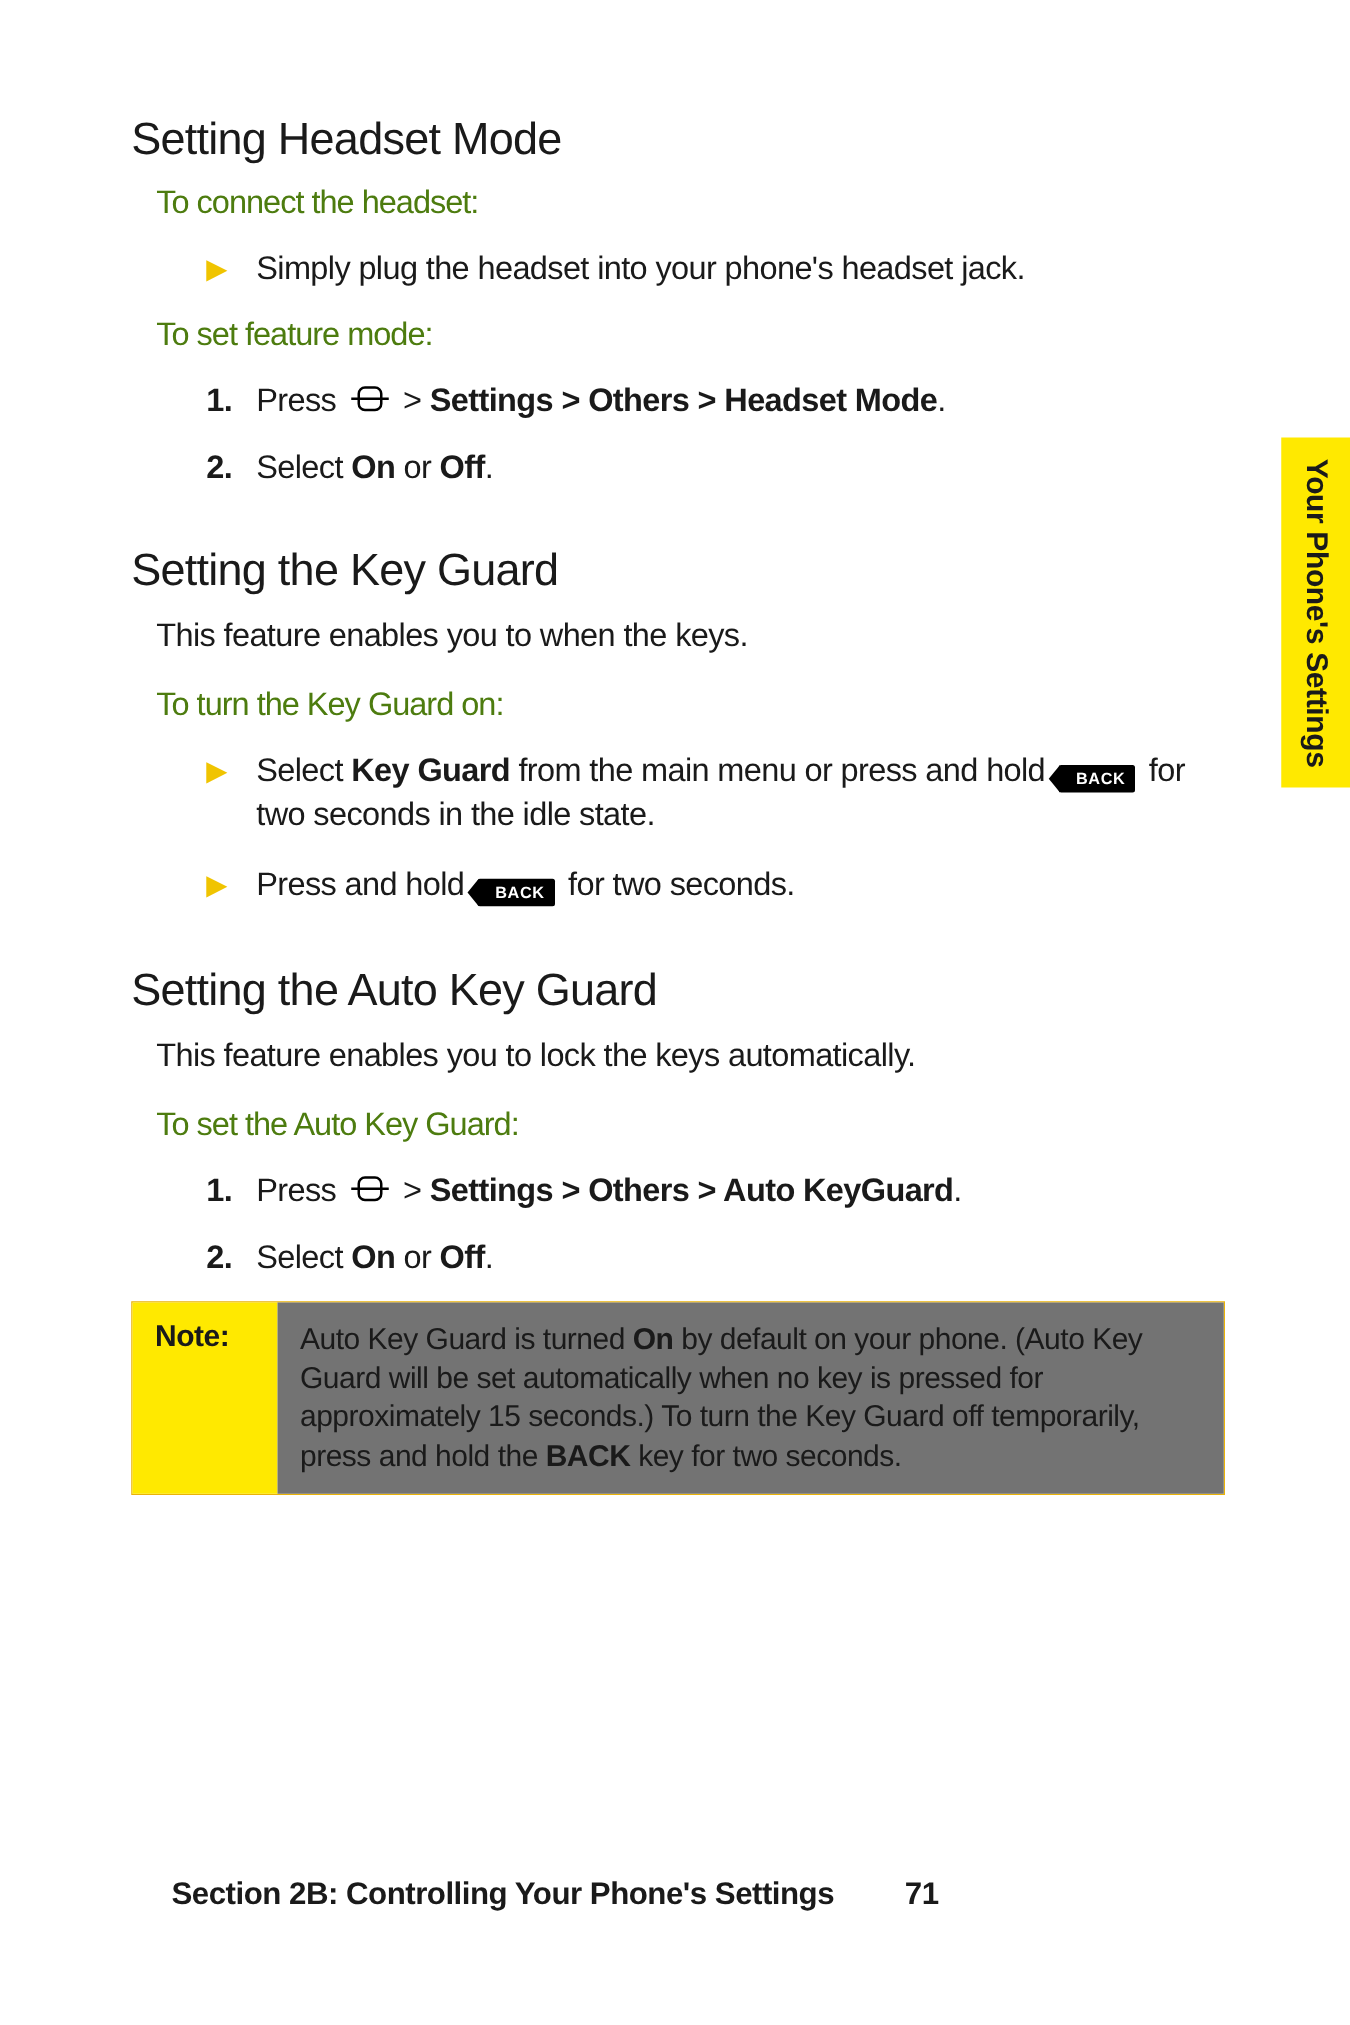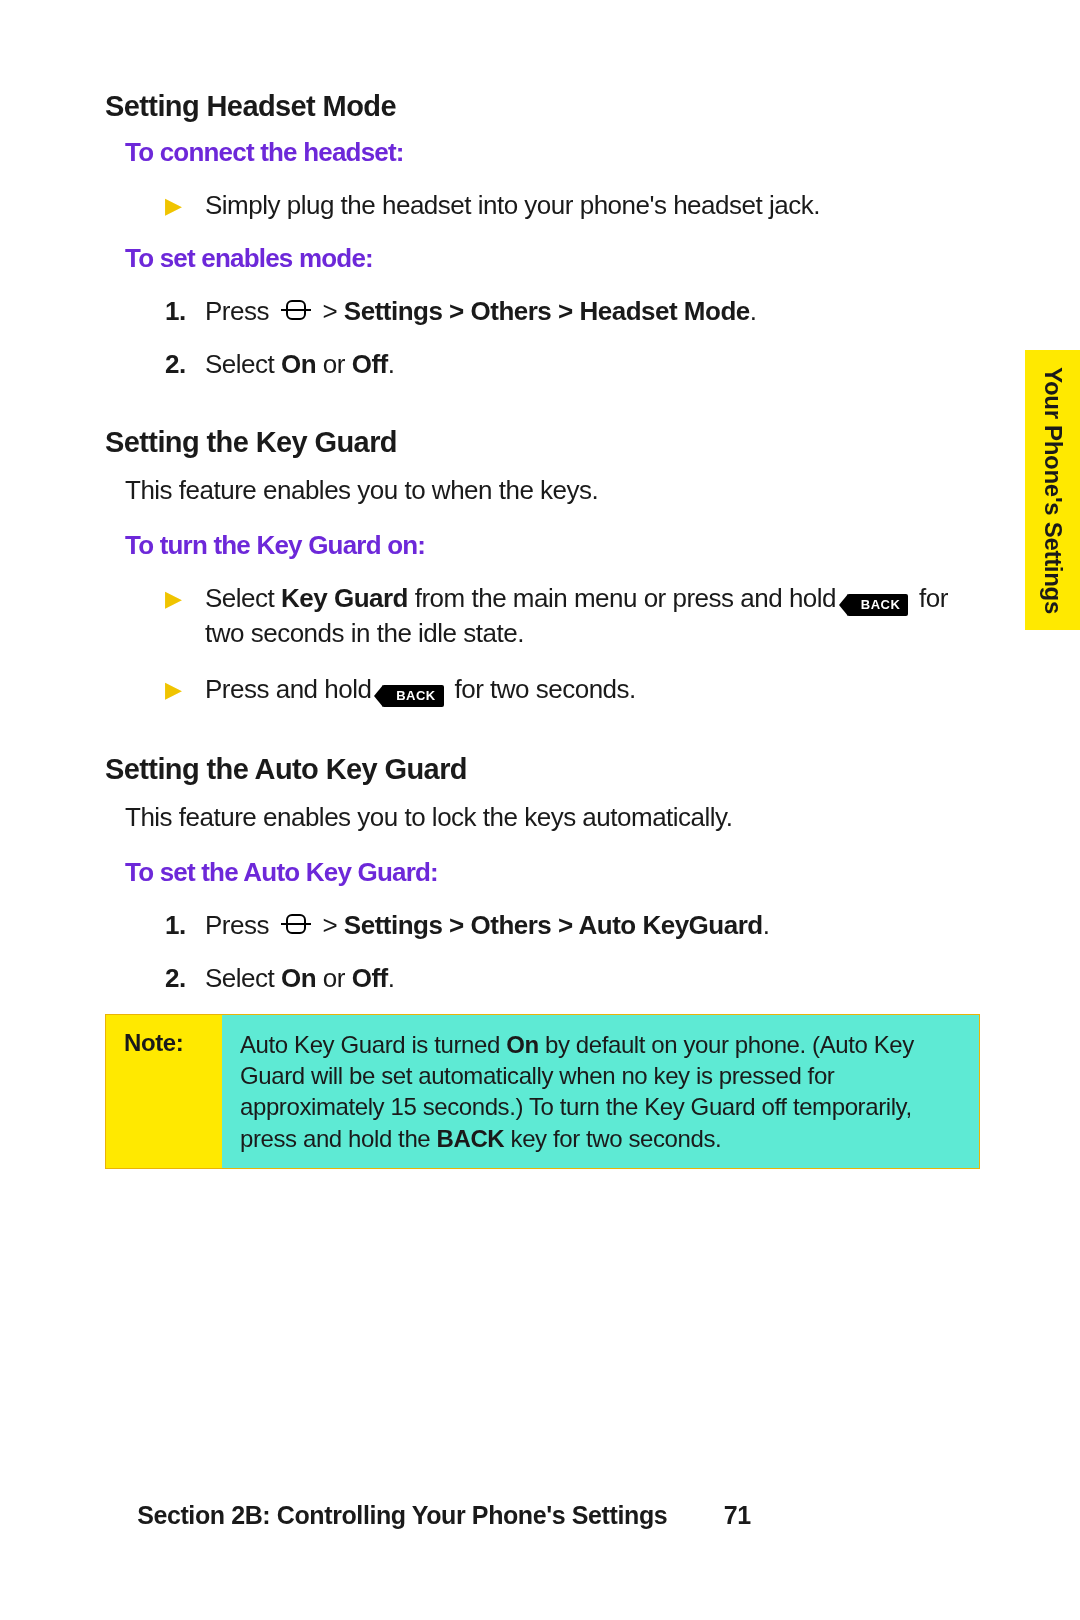--- a/index.html
+++ b/index.html
@@ -31,35 +31,35 @@
     justify-content: center;
   }
   .side-tab span {
     writing-mode: vertical-rl;
     font-weight: 700;
     font-size: 24px;
     color: #1a1a1a;
     letter-spacing: -0.3px;
   }
   h2.section-title {
-    font-size: 29px;
-    font-weight: 700;
+    font-size: 36px;
+    font-weight: 400;
     margin: 0 0 14px 0;
     letter-spacing: -0.6px;
   }
   p.body {
     font-size: 26px;
     line-height: 1.35;
     margin: 0 0 22px 20px;
     letter-spacing: -0.5px;
   }
   p.lead {
     font-size: 26px;
-    font-weight: 700;
-    color: #6d28d9;
+    font-weight: 400;
+    color: #4d7c0f;
     margin: 0 0 20px 20px;
     letter-spacing: -0.8px;
   }
   .bullet-row {
     display: flex;
     margin: 0 0 20px 60px;
     font-size: 26px;
     line-height: 1.35;
     letter-spacing: -0.5px;
   }
@@ -140,21 +140,21 @@
     letter-spacing: -0.4px;
   }
   .note-box .note-label {
     background: #ffe900;
     font-weight: 800;
     padding: 14px 18px;
     width: 80px;
     flex: 0 0 80px;
   }
   .note-box .note-body {
-    background: #5eead4;
+    background: #737373;
     padding: 14px 18px;
     line-height: 1.3;
     flex: 1;
   }
   .footer {
     position: absolute;
     bottom: 90px;
     left: 0;
     width: 888px;
     text-align: center;
@@ -175,21 +175,21 @@
   </div>
 
   <h2 class="section-title">Setting Headset Mode</h2>
 
   <p class="lead">To connect the headset:</p>
   <div class="bullet-row">
     <div class="marker">▶</div>
     <div class="content">Simply plug the headset into your phone's headset jack.</div>
   </div>
 
-  <p class="lead">To set enables mode:</p>
+  <p class="lead">To set feature mode:</p>
   <div class="num-row">
     <div class="marker">1.</div>
     <div class="content">
       <span>Press </span><span class="btn-icon"></span><span> &gt; </span><b>Settings &gt; Others &gt; Headset Mode</b><span>.</span>
     </div>
   </div>
   <div class="num-row">
     <div class="marker">2.</div>
     <div class="content">
       <span>Select </span><b>On</b><span> or </span><b>Off</b><span>.</span>

